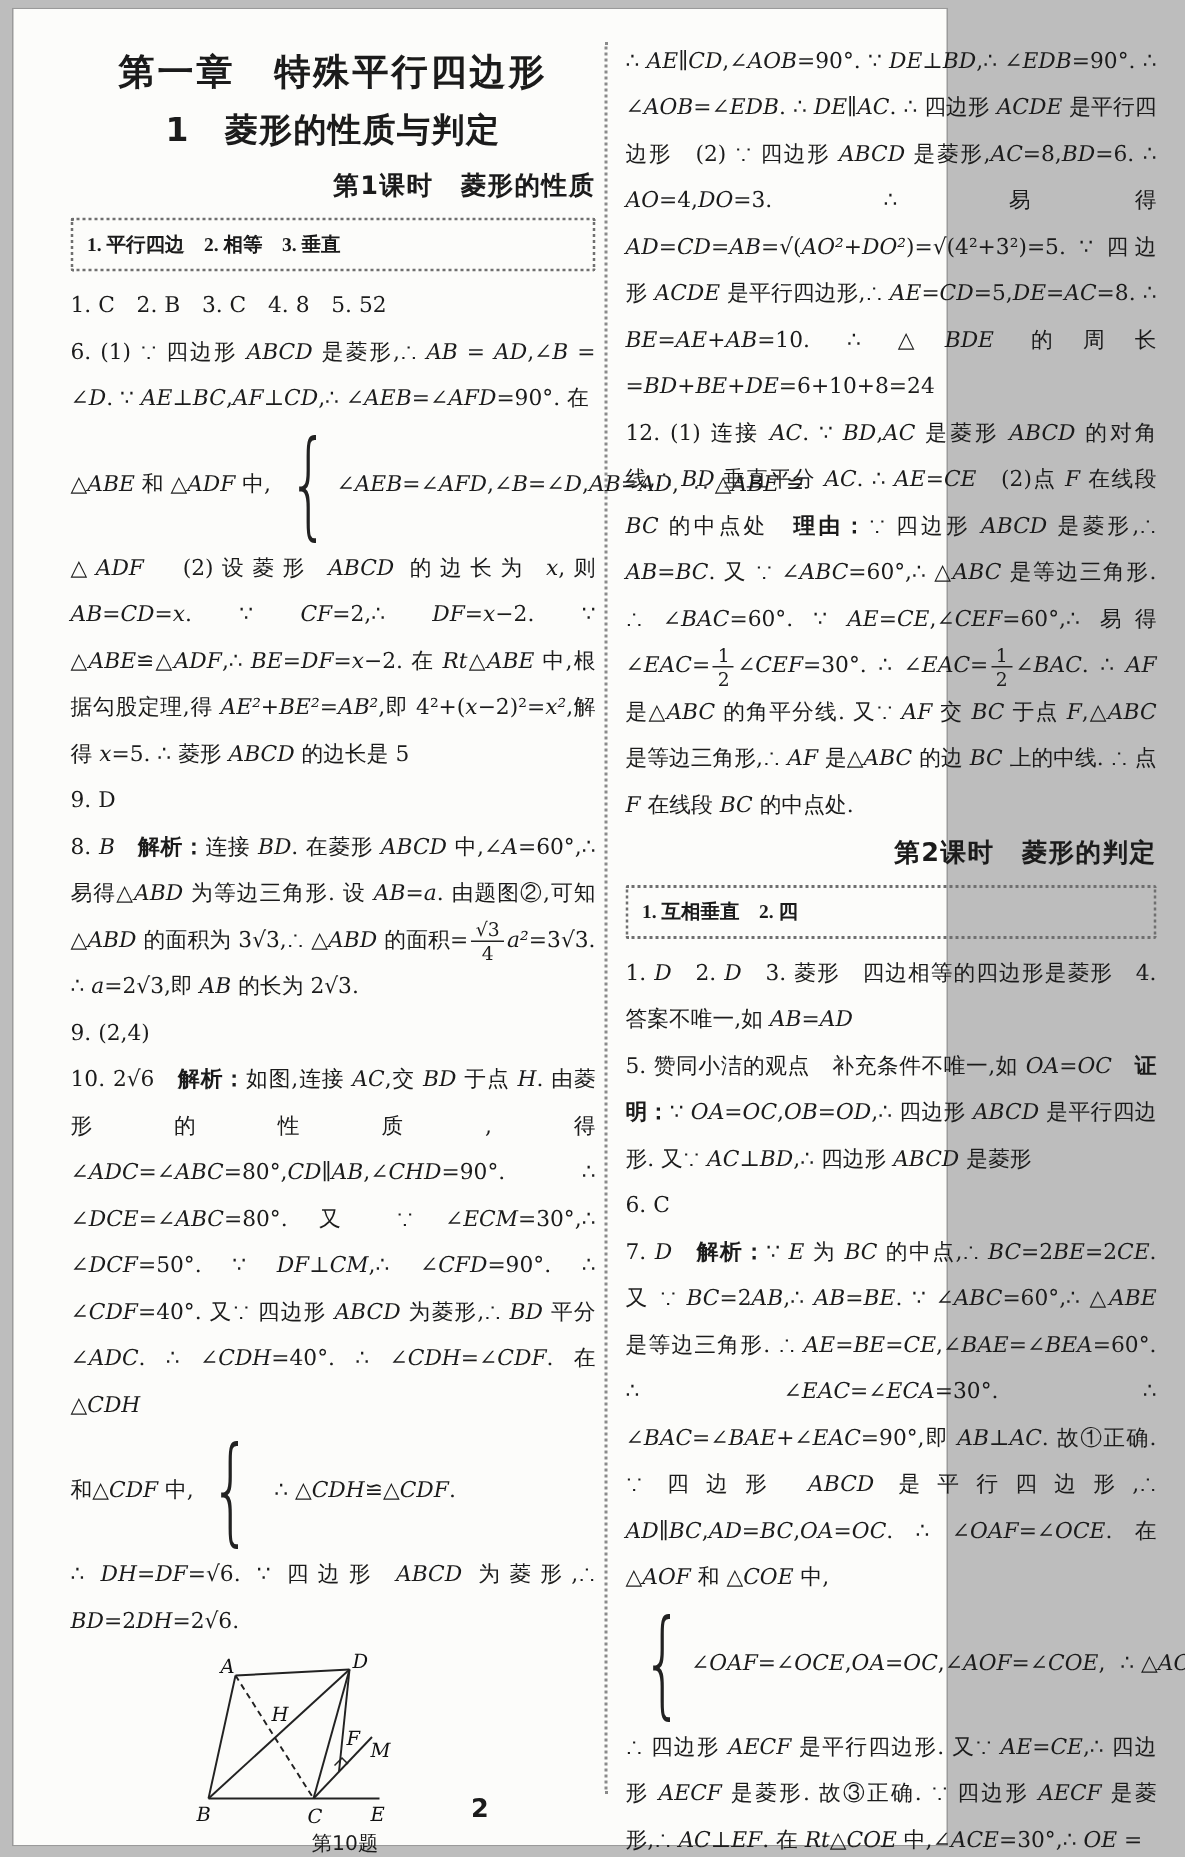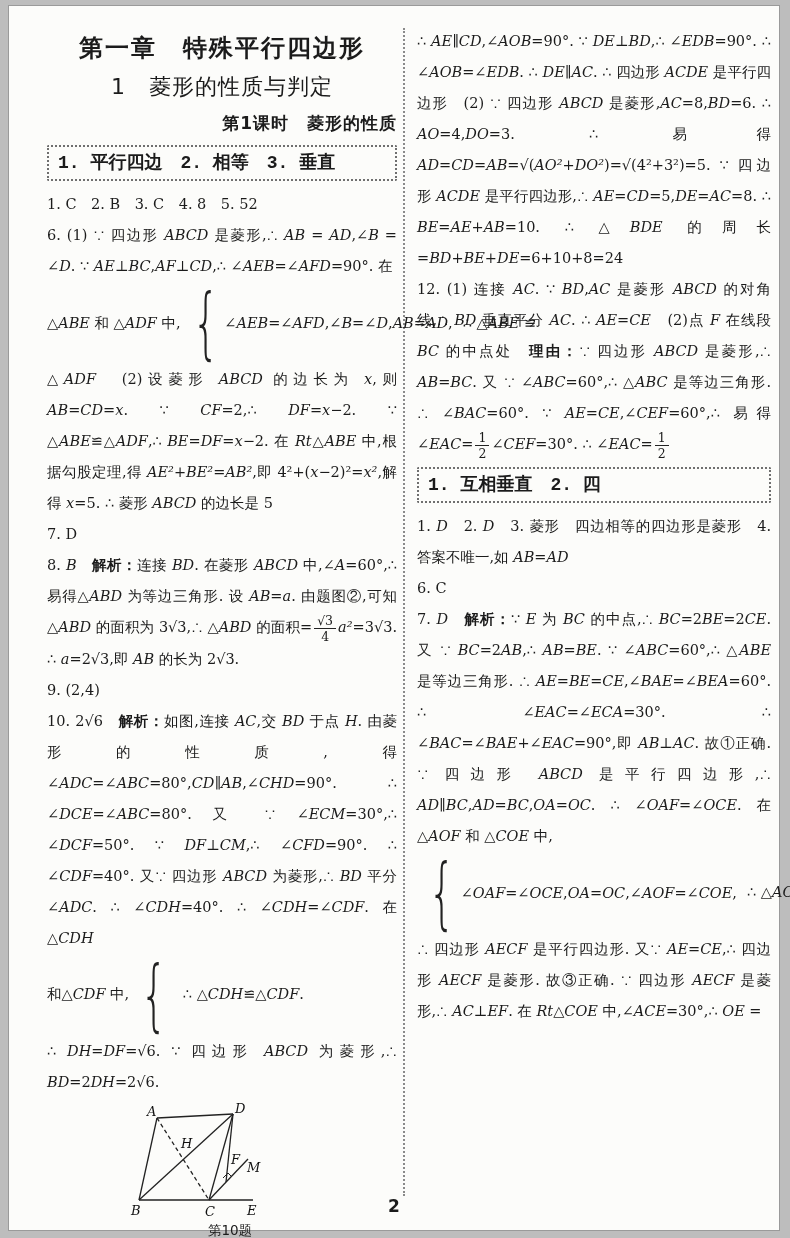--- a/index.html
+++ b/index.html
@@ -4,51 +4,51 @@
 <style>
   html,body{margin:0;padding:0;}
   body{
     width:790px;height:1238px;position:relative;
     background:#bdbdbd;
     font-family:"DejaVu Serif","Liberation Serif",serif;
     color:#1b1b1b;
     overflow:hidden;
   }
   .page{
-    position:absolute;left:8px;top:5px;width:772px;height:1226px;
+    position:absolute;left:8px;top:5px;width:624px;height:1226px;
     background:#fcfcfa;border:1px solid #9a9a9a;box-sizing:border-box;
   }
   .divider{
     position:absolute;left:394px;top:22px;height:1168px;width:0;
     border-left:2px dotted #8a8a8a;
   }
   .leftcol{position:absolute;left:38px;top:24px;width:350px;}
   .rightcol{position:absolute;left:408px;top:20px;width:354px;}
 
   .t{font-size:14.5px;line-height:31px;text-align:justify;margin:0;}
   .t i{font-family:"DejaVu Serif","Liberation Serif",serif;font-style:italic;}
   .t b{font-family:Liberation Sans, sans-serif;font-weight:bold;font-style:normal;}
 
   .h-chapter{
     font-family:"DejaVu Sans","Liberation Sans",sans-serif;
     font-size:24px;font-weight:bold;text-align:center;margin:2px 0 8px;letter-spacing:2px;
   }
   .h-section{
     font-family:"DejaVu Sans","Liberation Sans",sans-serif;
-    font-size:22px;font-weight:normal;text-align:center;margin:4px 0 10px;letter-spacing:1px;
+    font-size:22px;font-weight:bold;text-align:center;margin:4px 0 10px;letter-spacing:1px;
   }
   .h-lesson{
     font-family:"DejaVu Sans","Liberation Sans",sans-serif;
     font-size:17px;font-weight:bold;text-align:right;margin:4px 0 10px;letter-spacing:1px;
   }
   .kbox{
     border:2px dotted #6f6f6f;border-radius:2px;
     padding:3px 9px;margin:6px 0 8px;
-    font-size:18px;line-height:26px;font-weight:600;
-    font-family:Liberation Mono, monospace;
+    font-size:13px;line-height:26px;font-weight:600;
+    font-family:Liberation Serif, serif;
   }
   .sys{display:flex;align-items:center;margin:1px 0;}
   .sys .pre,.sys .post{font-size:14.5px;white-space:nowrap;}
   .sys .post{margin-left:10px;}
   .brace{
     font-family:"DejaVu Sans","Liberation Sans",sans-serif;
     font-size:78px;font-weight:200;line-height:80px;
     transform:scaleX(.55);transform-origin:center;color:#222;margin:0 -6px 0 0;
   }
   .sys-lines{display:flex;flex-direction:row;}
@@ -98,21 +98,21 @@
       <span class="brace">{</span>
       <span class="sys-lines">
         <span class="t">∠<i>AEB</i>=∠<i>AFD</i>,</span>
         <span class="t">∠<i>B</i>=∠<i>D</i>,</span>
         <span class="t"><i>AB</i>=<i>AD</i>,</span>
       </span>
       <span class="post t">∴ △<i>ABE</i> ≌</span>
     </div>
 
     <p class="t">△<i>ADF</i>　(2)设菱形 <i>ABCD</i> 的边长为 <i>x</i>,则 <i>AB</i>=<i>CD</i>=<i>x</i>. ∵ <i>CF</i>=2,∴ <i>DF</i>=<i>x</i>−2. ∵ △<i>ABE</i>≌△<i>ADF</i>,∴ <i>BE</i>=<i>DF</i>=<i>x</i>−2. 在 <i>Rt</i>△<i>ABE</i> 中,根据勾股定理,得 <i>AE²</i>+<i>BE²</i>=<i>AB²</i>,即 4²+(<i>x</i>−2)²=<i>x²</i>,解得 <i>x</i>=5. ∴ 菱形 <i>ABCD</i> 的边长是 5</p>
-    <p class="t">7. D</p>
+    <p class="t">9. D</p>
 
     <p class="t"><span>8. <i>B</i>　<b>解析：</b>连接 <i>BD</i>. 在菱形 <i>ABCD</i> 中,∠<i>A</i>=60°,∴ 易得△<i>ABD</i> 为等边三角形. 设 <i>AB</i>=<i>a</i>. 由题图②,可知△<i>ABD</i> 的面积为 3√3,∴ △<i>ABD</i> 的面积=</span><span class="frac">
           <span class="num">√3</span>
           <span class="den">4</span>
         </span><span><i>a²</i>=3√3. ∴ <i>a</i>=2√3,即 <i>AB</i> 的长为 2√3.</span></p>
 
     <p class="t">9. (2,4)</p>
 
     <p class="t">10. 2√6　<b>解析：</b>如图,连接 <i>AC</i>,交 <i>BD</i> 于点 <i>H</i>. 由菱形的性质,得∠<i>ADC</i>=∠<i>ABC</i>=80°,<i>CD</i>∥<i>AB</i>,∠<i>CHD</i>=90°. ∴ ∠<i>DCE</i>=∠<i>ABC</i>=80°. 又 ∵ ∠<i>ECM</i>=30°,∴ ∠<i>DCF</i>=50°. ∵ <i>DF</i>⊥<i>CM</i>,∴ ∠<i>CFD</i>=90°. ∴ ∠<i>CDF</i>=40°. 又∵ 四边形 <i>ABCD</i> 为菱形,∴ <i>BD</i> 平分∠<i>ADC</i>. ∴ ∠<i>CDH</i>=40°. ∴ ∠<i>CDH</i>=∠<i>CDF</i>. 在△<i>CDH</i></p>
 
@@ -156,27 +156,29 @@
 
   <div class="rightcol">
     <p class="t">∴ <i>AE</i>∥<i>CD</i>,∠<i>AOB</i>=90°. ∵ <i>DE</i>⊥<i>BD</i>,∴ ∠<i>EDB</i>=90°. ∴ ∠<i>AOB</i>=∠<i>EDB</i>. ∴ <i>DE</i>∥<i>AC</i>. ∴ 四边形 <i>ACDE</i> 是平行四边形　(2) ∵ 四边形 <i>ABCD</i> 是菱形,<i>AC</i>=8,<i>BD</i>=6. ∴ <i>AO</i>=4,<i>DO</i>=3. ∴ 易得 <i>AD</i>=<i>CD</i>=<i>AB</i>=√(<i>AO²</i>+<i>DO²</i>)=√(4²+3²)=5. ∵ 四边形 <i>ACDE</i> 是平行四边形,∴ <i>AE</i>=<i>CD</i>=5,<i>DE</i>=<i>AC</i>=8. ∴ <i>BE</i>=<i>AE</i>+<i>AB</i>=10. ∴ △<i>BDE</i> 的周长=<i>BD</i>+<i>BE</i>+<i>DE</i>=6+10+8=24</p>
 
     <p class="t"><span>12. (1) 连接 <i>AC</i>. ∵ <i>BD</i>,<i>AC</i> 是菱形 <i>ABCD</i> 的对角线,∴ <i>BD</i> 垂直平分 <i>AC</i>. ∴ <i>AE</i>=<i>CE</i>　(2)点 <i>F</i> 在线段 <i>BC</i> 的中点处　<b>理由：</b>∵ 四边形 <i>ABCD</i> 是菱形,∴ <i>AB</i>=<i>BC</i>. 又 ∵ ∠<i>ABC</i>=60°,∴ △<i>ABC</i> 是等边三角形. ∴ ∠<i>BAC</i>=60°. ∵ <i>AE</i>=<i>CE</i>,∠<i>CEF</i>=60°,∴ 易得 ∠<i>EAC</i>=</span><span class="frac">
           <span class="num">1</span>
           <span class="den">2</span>
         </span><span>∠<i>CEF</i>=30°. ∴ ∠<i>EAC</i>=</span><span class="frac">
           <span class="num">1</span>
           <span class="den">2</span>
-        </span></p>
+        </span><span>∠<i>BAC</i>. ∴ <i>AF</i> 是△<i>ABC</i> 的角平分线. 又∵ <i>AF</i> 交 <i>BC</i> 于点 <i>F</i>,△<i>ABC</i> 是等边三角形,∴ <i>AF</i> 是△<i>ABC</i> 的边 <i>BC</i> 上的中线. ∴ 点 <i>F</i> 在线段 <i>BC</i> 的中点处.</span></p>
 
+    <div class="h-lesson">第2课时　菱形的判定</div>
 
     <div class="kbox">1. 互相垂直　2. 四</div>
 
     <p class="t">1. <i>D</i>　2. <i>D</i>　3. 菱形　四边相等的四边形是菱形　4. 答案不唯一,如 <i>AB</i>=<i>AD</i></p>
 
+    <p class="t">5. 赞同小洁的观点　补充条件不唯一,如 <i>OA</i>=<i>OC</i>　<b>证明：</b>∵ <i>OA</i>=<i>OC</i>,<i>OB</i>=<i>OD</i>,∴ 四边形 <i>ABCD</i> 是平行四边形. 又∵ <i>AC</i>⊥<i>BD</i>,∴ 四边形 <i>ABCD</i> 是菱形</p>
     <p class="t">6. C</p>
     <p class="t">7. <i>D</i>　<b>解析：</b>∵ <i>E</i> 为 <i>BC</i> 的中点,∴ <i>BC</i>=2<i>BE</i>=2<i>CE</i>. 又 ∵ <i>BC</i>=2<i>AB</i>,∴ <i>AB</i>=<i>BE</i>. ∵ ∠<i>ABC</i>=60°,∴ △<i>ABE</i> 是等边三角形. ∴ <i>AE</i>=<i>BE</i>=<i>CE</i>,∠<i>BAE</i>=∠<i>BEA</i>=60°. ∴ ∠<i>EAC</i>=∠<i>ECA</i>=30°. ∴ ∠<i>BAC</i>=∠<i>BAE</i>+∠<i>EAC</i>=90°,即 <i>AB</i>⊥<i>AC</i>. 故①正确. ∵ 四边形 <i>ABCD</i> 是平行四边形,∴ <i>AD</i>∥<i>BC</i>,<i>AD</i>=<i>BC</i>,<i>OA</i>=<i>OC</i>. ∴ ∠<i>OAF</i>=∠<i>OCE</i>. 在 △<i>AOF</i> 和 △<i>COE</i> 中,</p>
 
     <div class="sys">
       <span class="brace">{</span>
       <span class="sys-lines">
         <span class="t">∠<i>OAF</i>=∠<i>OCE</i>,</span>
         <span class="t"><i>OA</i>=<i>OC</i>,</span>
         <span class="t">∠<i>AOF</i>=∠<i>COE</i>,</span>
       </span>

